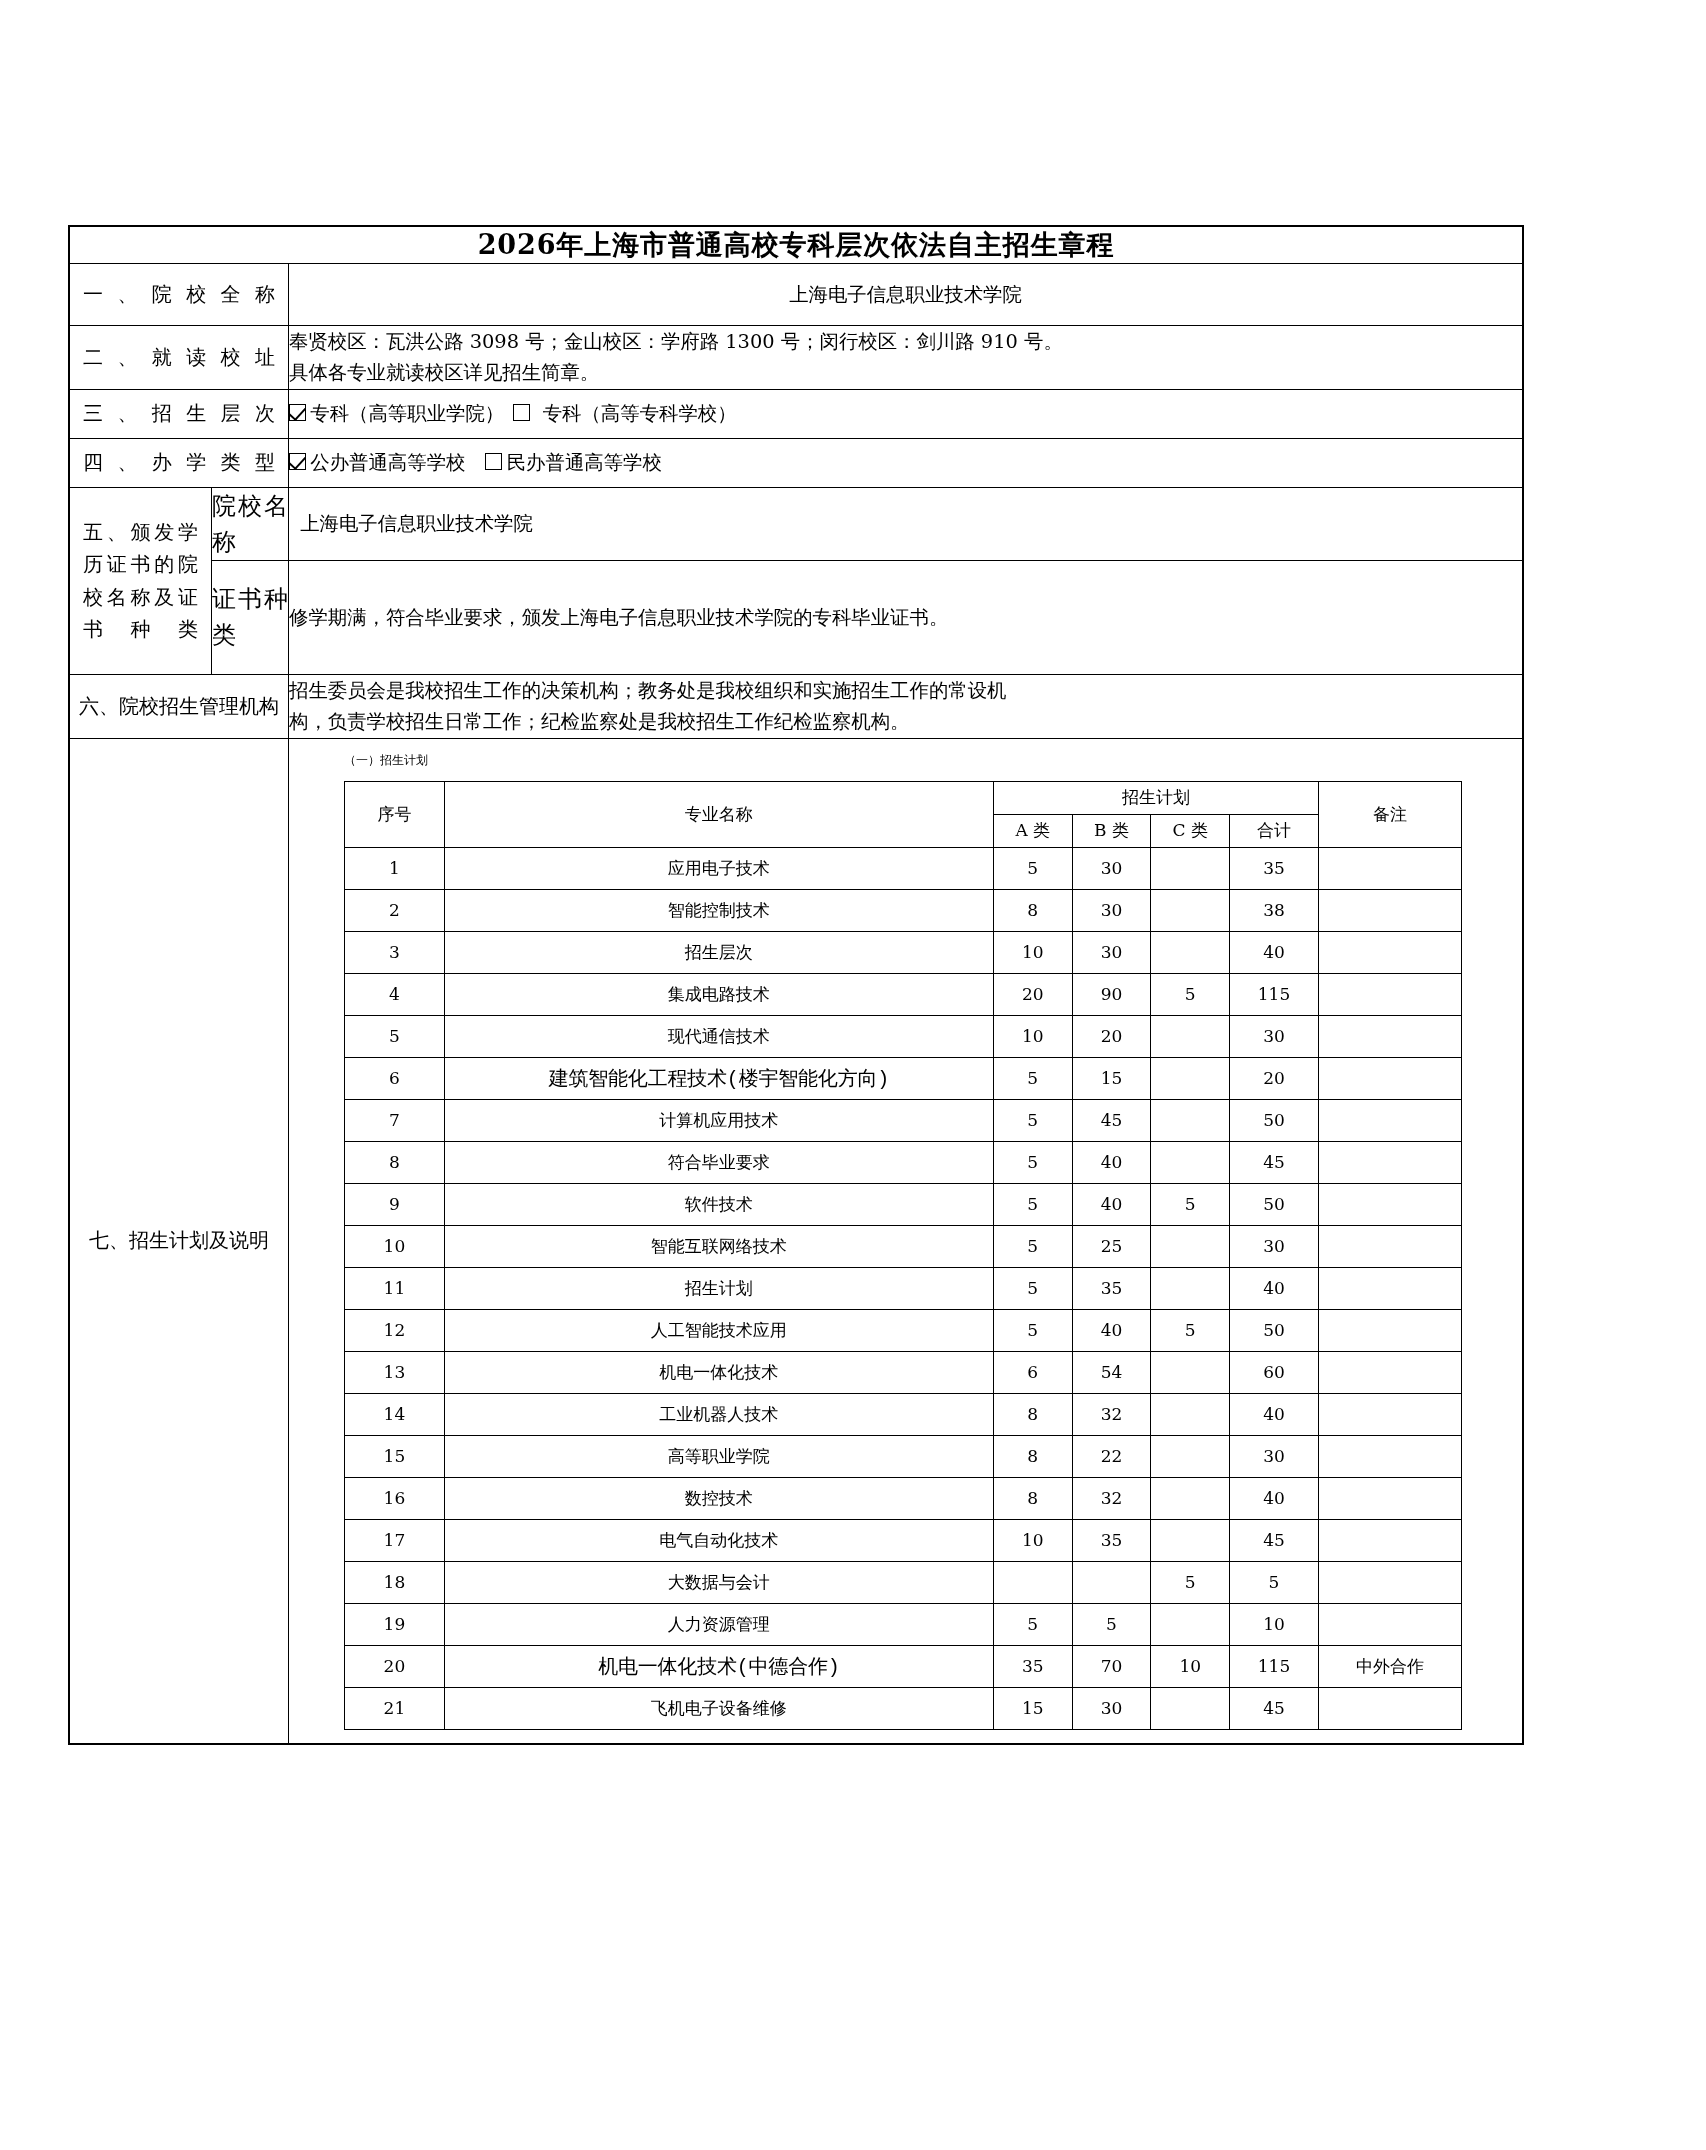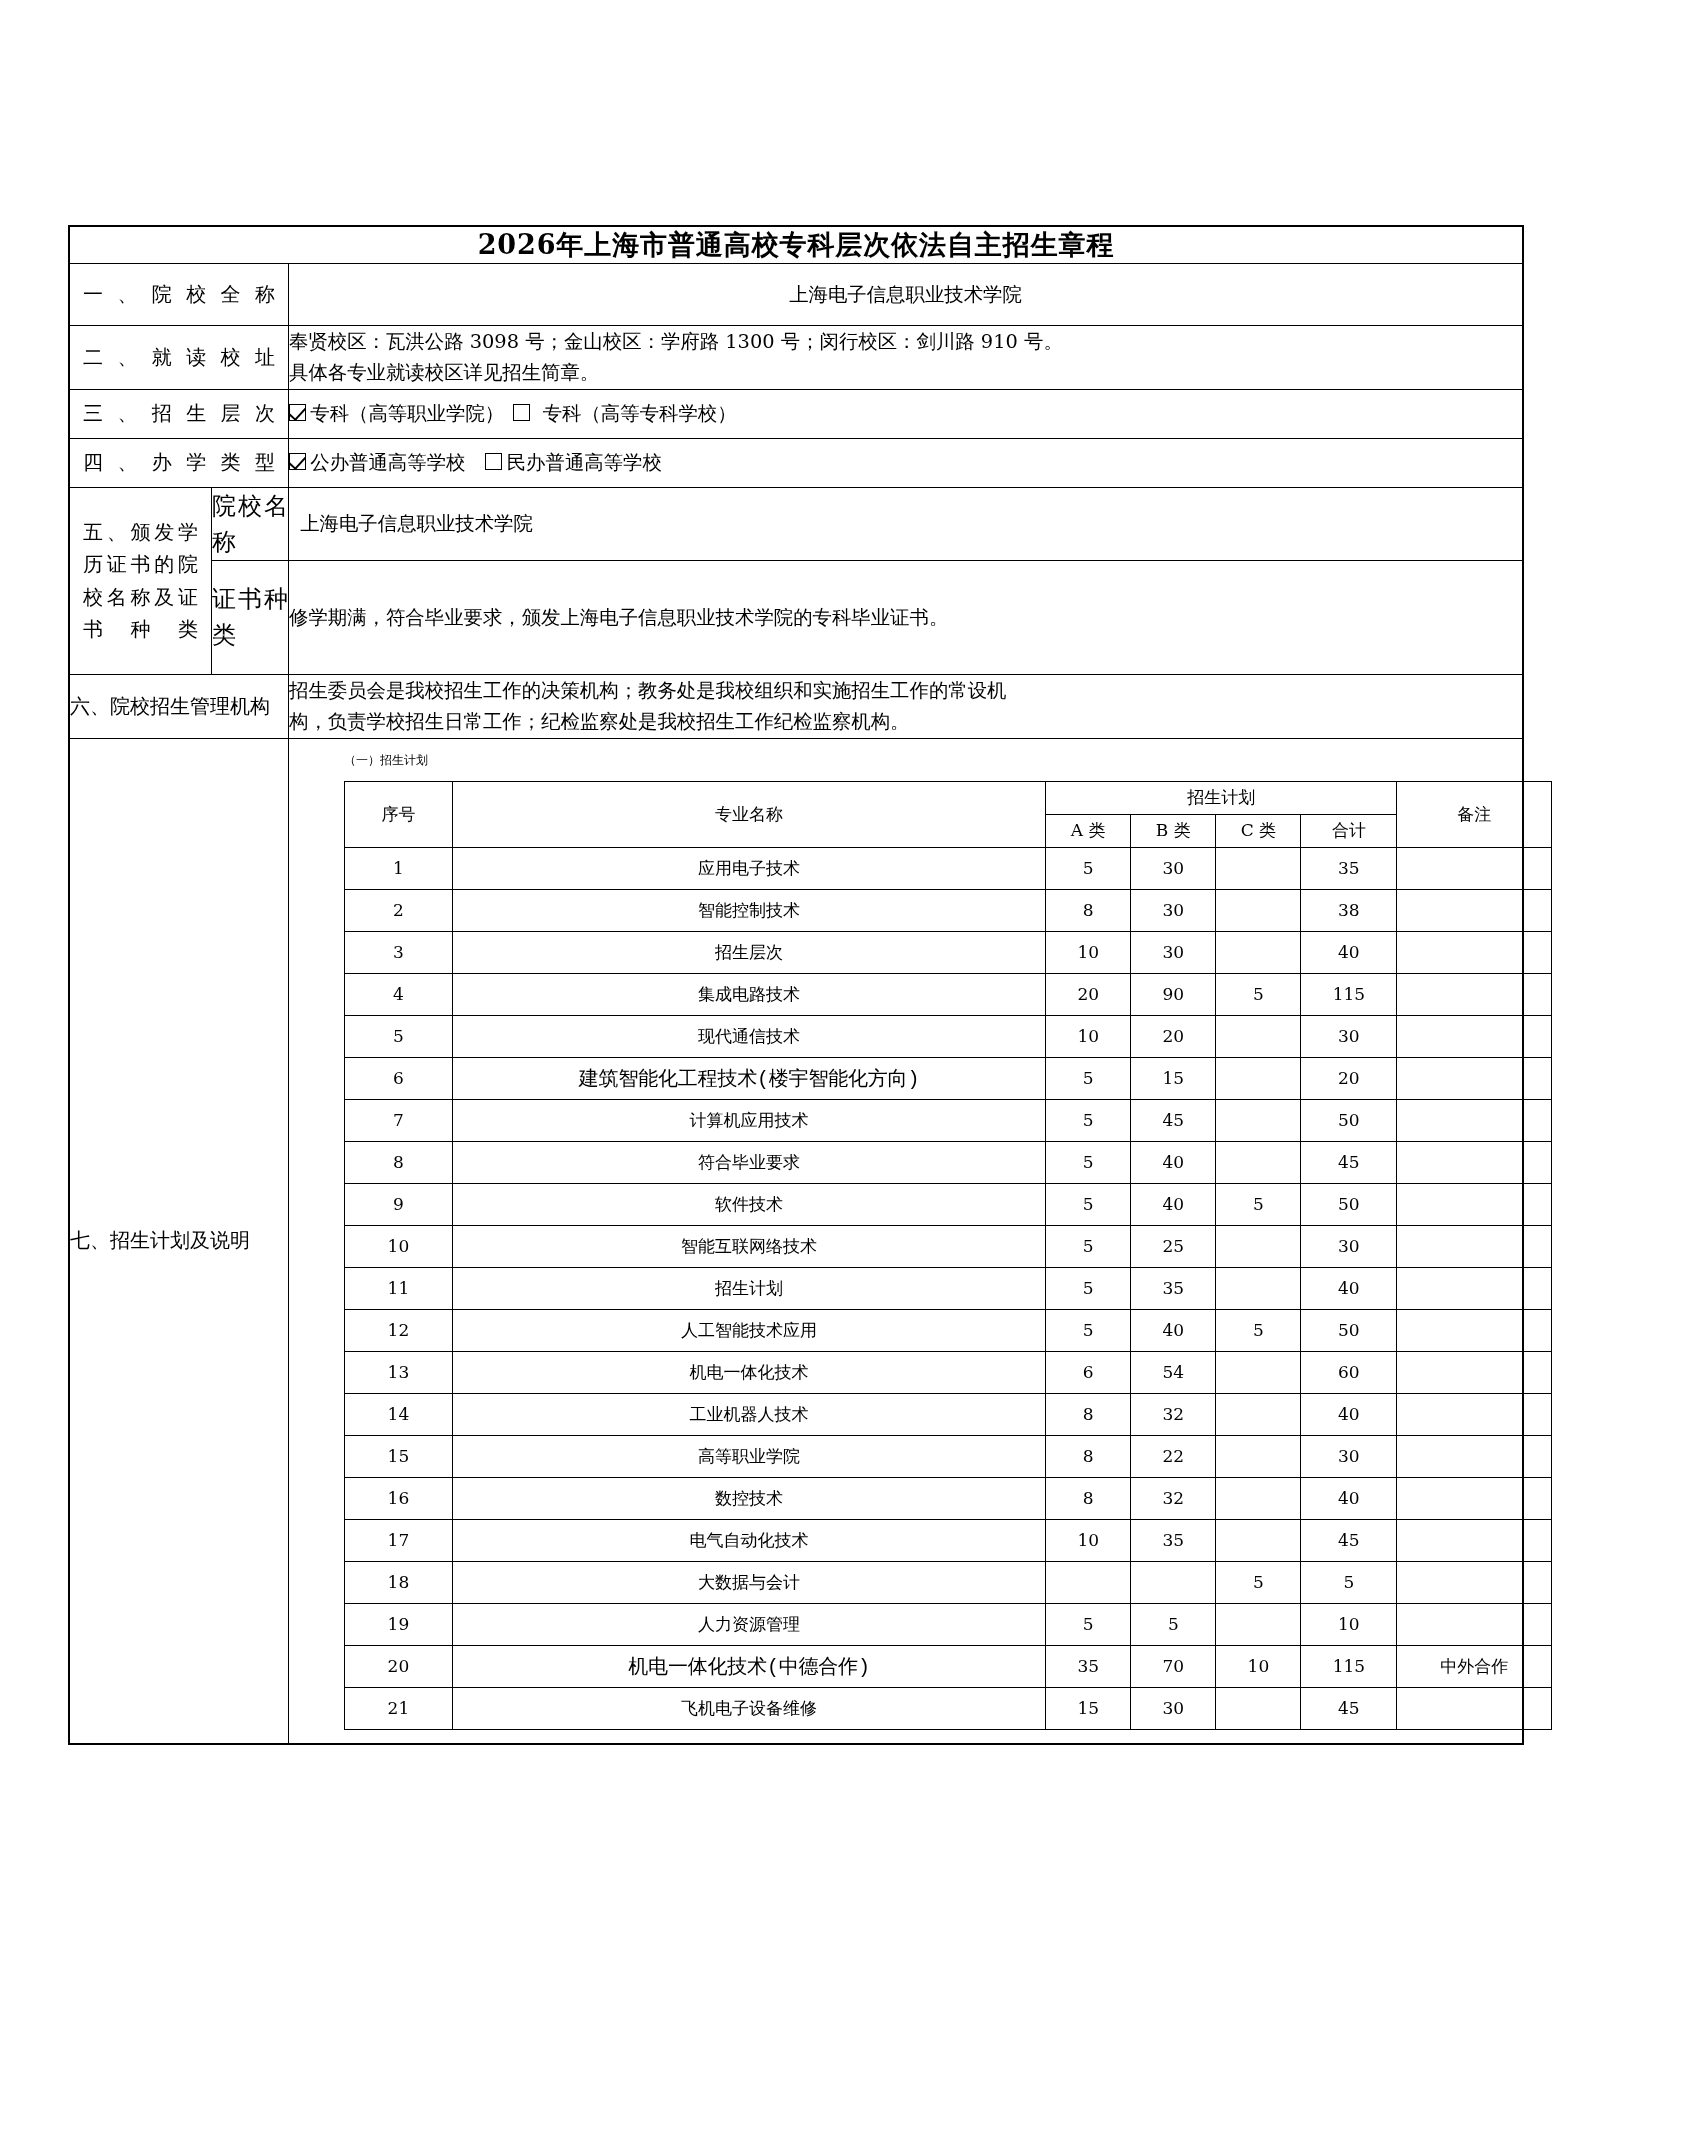--- a/index.html
+++ b/index.html
@@ -51,21 +51,21 @@
     font-weight: bold;
     text-align: center;
     letter-spacing: 0.9px;
     padding: 20.6px 0 20px 0;
     font-family: "DejaVu Serif", "Liberation Serif", serif;
     margin-top: 8px;
   }
 
   .rowlabel {
     font-size: 20px;
-    text-align: left;
+    text-align: center;
     line-height: 1.45;
     padding: 9.5px 6px;
     font-family: "DejaVu Serif", "Liberation Serif", serif;
   }
   .rowlabel.just {
     text-align: justify;
     text-align-last: justify;
     padding: 9.5px 13px;
   }
   .rowlabel.vtall {
@@ -130,21 +130,21 @@
   .plan-heading {
     font-size: 12px;
     line-height: 1.4;
     padding: 2.6px 0 11.2px 0;
     font-family: Liberation Mono, monospace;
   }
 
   table.plan {
     border-collapse: collapse;
     table-layout: fixed;
-    width: 1208px;
+    width: 1118px;
   }
   table.plan th, table.plan td {
     border: 1.3px solid #000;
     padding: 0;
     text-align: center;
     vertical-align: middle;
     font-weight: normal;
     font-size: 17px;
     font-family: "DejaVu Serif", "Liberation Serif", serif;
   }

